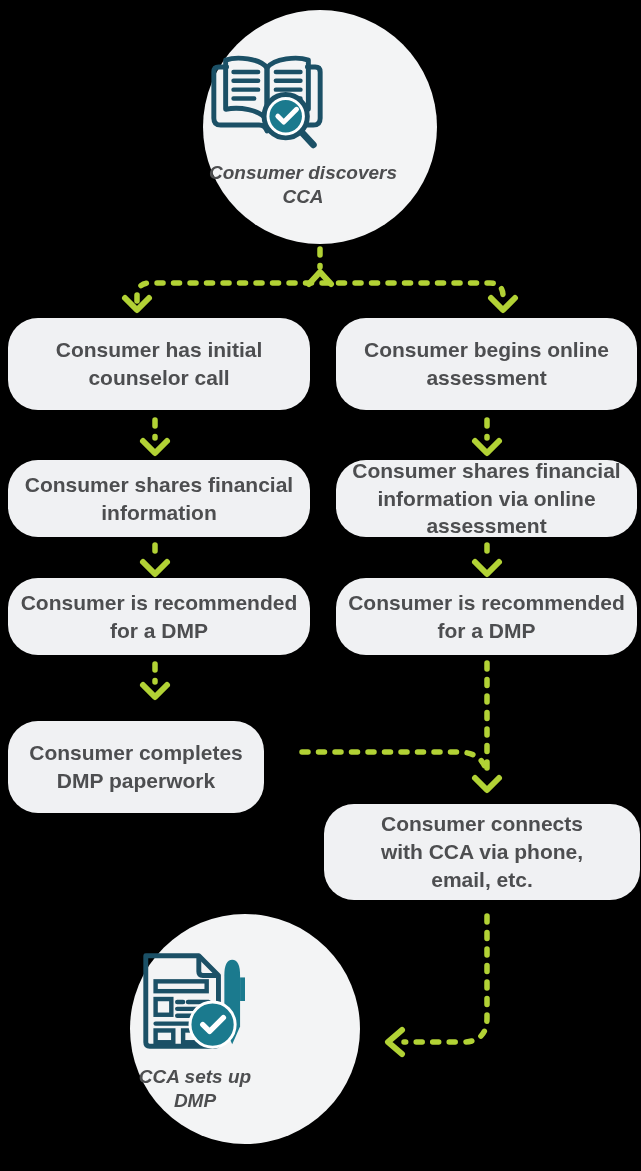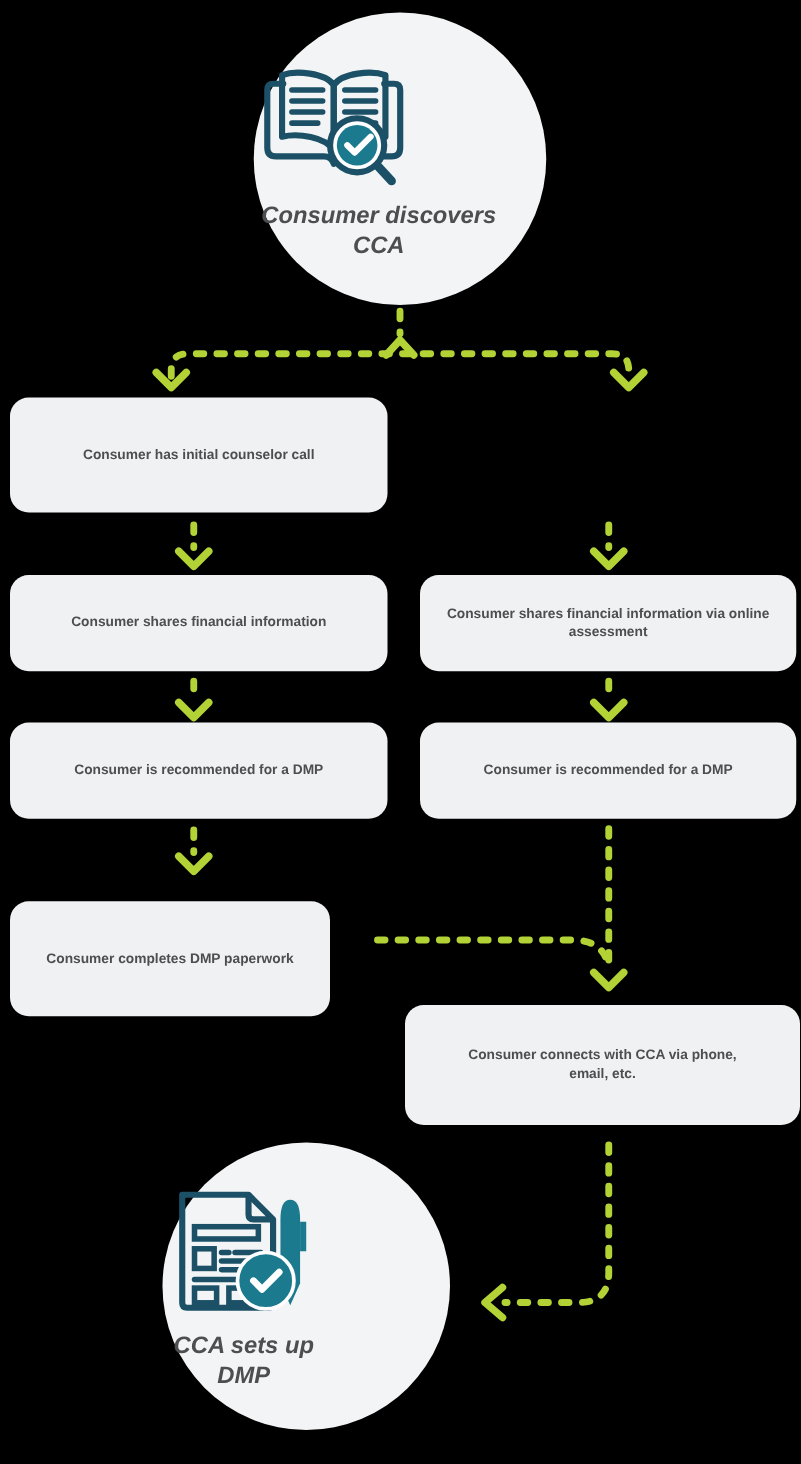--- a/index.html
+++ b/index.html
@@ -16,23 +16,23 @@
   .canvas{
     position:relative;width:641px;height:1171px;overflow:hidden;
     background:var(--background);
     font-family:"Liberation Sans", sans-serif;
   }
   svg.connectors{position:absolute;left:0;top:0;width:641px;height:1171px;pointer-events:none;}
   .dash{stroke:var(--arrow-green);stroke-width:5.5;stroke-linecap:round;stroke-dasharray:6 10.5;fill:none;}
   .head{stroke:var(--arrow-green);stroke-width:6;fill:none;stroke-linecap:round;stroke-linejoin:round;}
 
   .node{
-    position:absolute;background:var(--node-bg);border-radius:15px;
+    position:absolute;background:var(--node-bg);border-radius:30px;
     display:flex;align-items:center;justify-content:center;text-align:center;
-    font-weight:700;font-size:11px;line-height:1.32;color:var(--node-text);
+    font-weight:700;font-size:21px;line-height:1.32;color:var(--node-text);
     padding:0 12px;box-sizing:border-box;
   }
   .p-l1{left:8px;  top:318px;width:302px;height:92px;}
   .p-l2{left:8px;  top:460px;width:302px;height:77px;}
   .p-l3{left:8px;  top:578px;width:302px;height:77px;}
   .p-l4{left:8px;  top:721px;width:256px;height:92px;}
   .p-r1{left:336px;top:318px;width:301px;height:92px;}
   .p-r2{left:336px;top:460px;width:301px;height:77px;}
   .p-r3{left:336px;top:578px;width:301px;height:77px;}
   .p-r4{left:324px;top:804px;width:316px;height:96px;}
@@ -113,20 +113,23 @@
       <circle cx="84" cy="72" r="22" fill="#ffffff" stroke="var(--icon-dark)" stroke-width="5"></circle>
       <circle cx="84" cy="72" r="16.5" fill="var(--icon-teal)"></circle>
       <path d="M76 72 l6 6 l13 -13" stroke="var(--check-white)" stroke-width="5" fill="none" stroke-linecap="round" stroke-linejoin="round"></path>
     </svg>
     <div class="bubble-label">Consumer discovers CCA</div>
   </div>
 
   <div class="node p-l1">
     <span>Consumer has initial counselor call</span>
   </div>
+  <div class="node p-r1">
+    <span>Consumer begins online assessment</span>
+  </div>
   <div class="node p-l2">
     <span>Consumer shares financial information</span>
   </div>
   <div class="node p-r2">
     <span>Consumer shares financial information via online assessment</span>
   </div>
   <div class="node p-l3">
     <span>Consumer is recommended for a DMP</span>
   </div>
   <div class="node p-r3">

